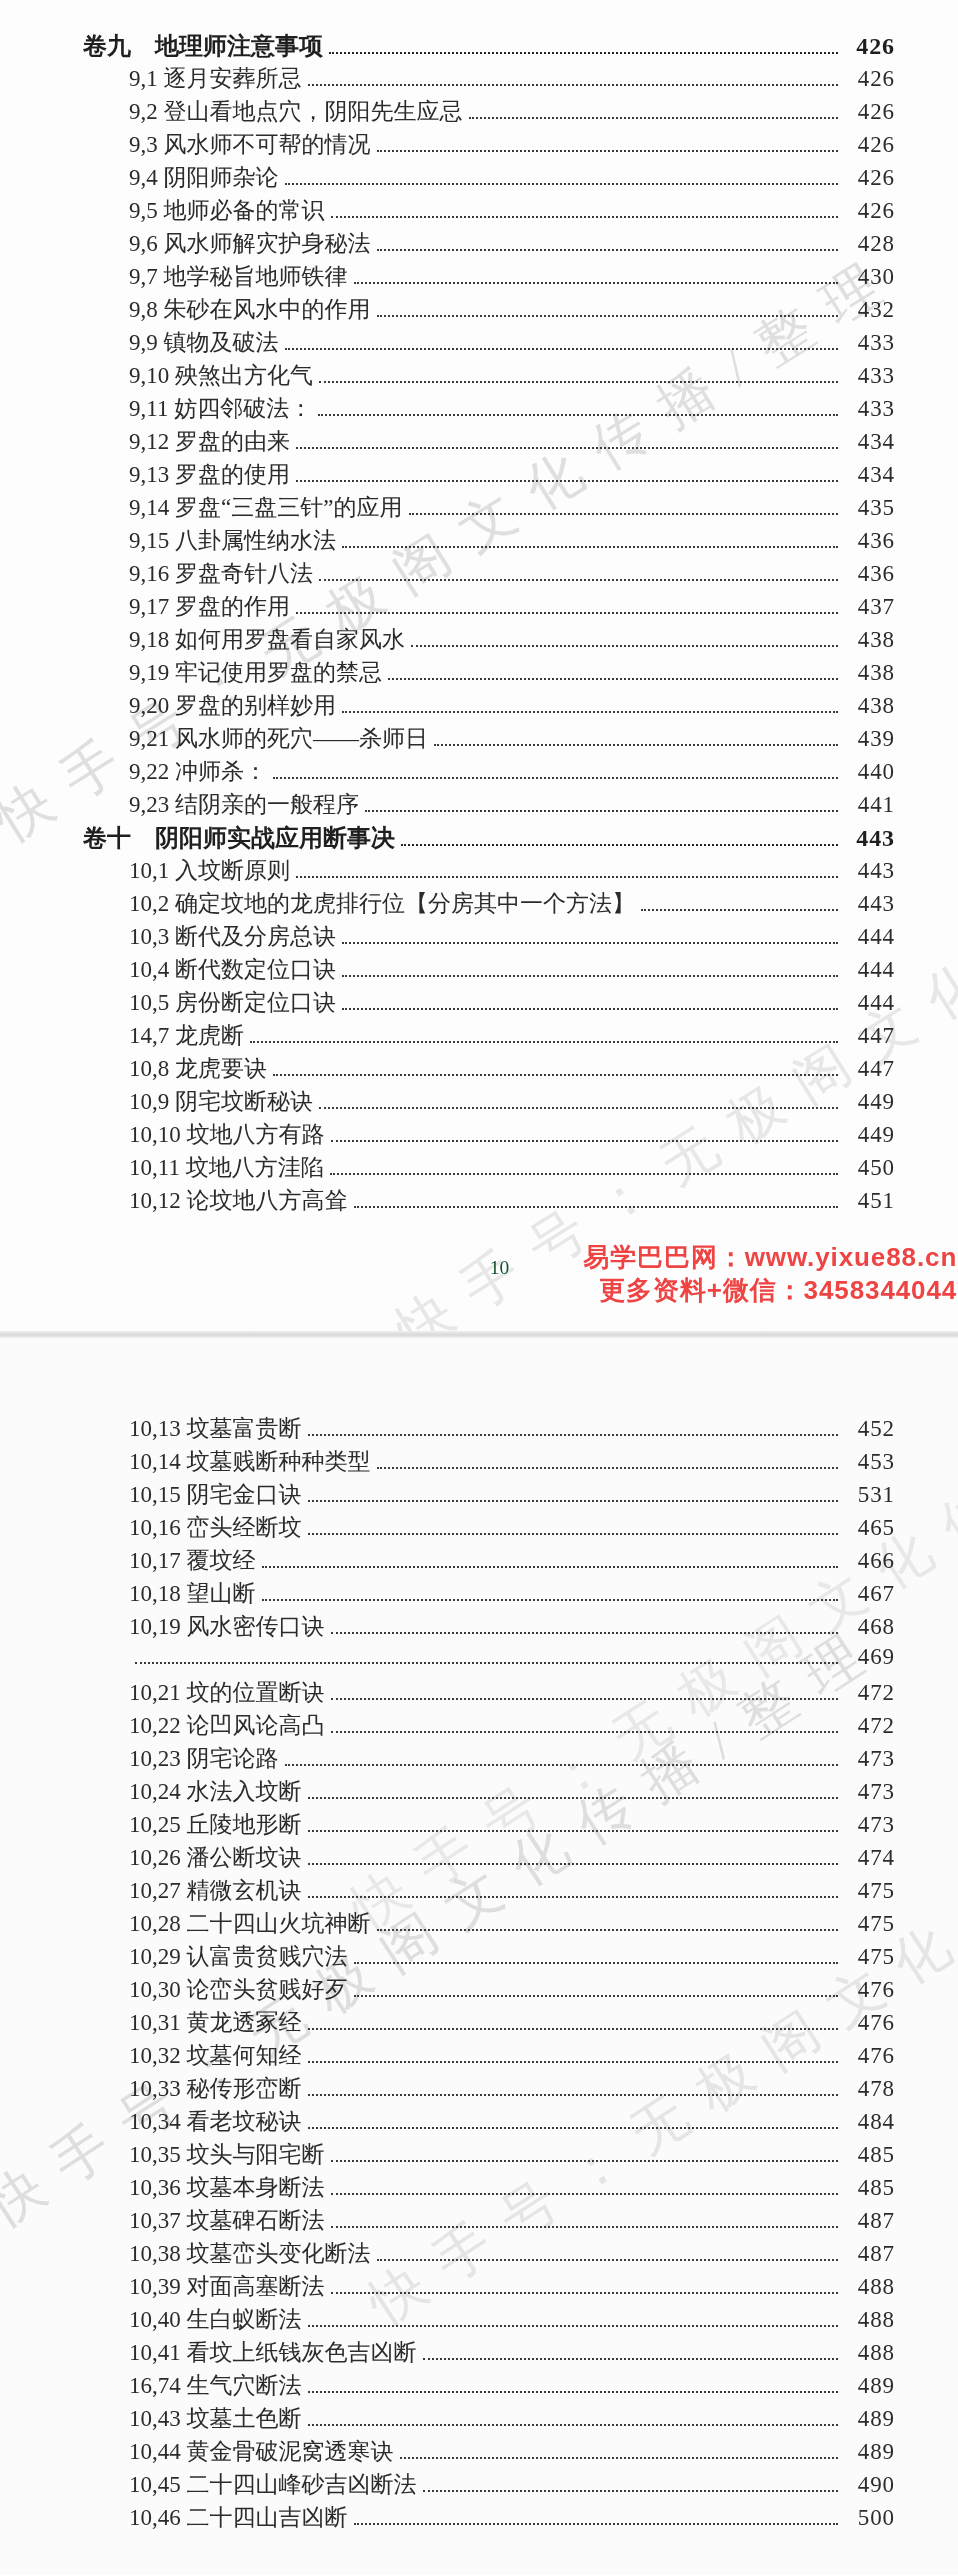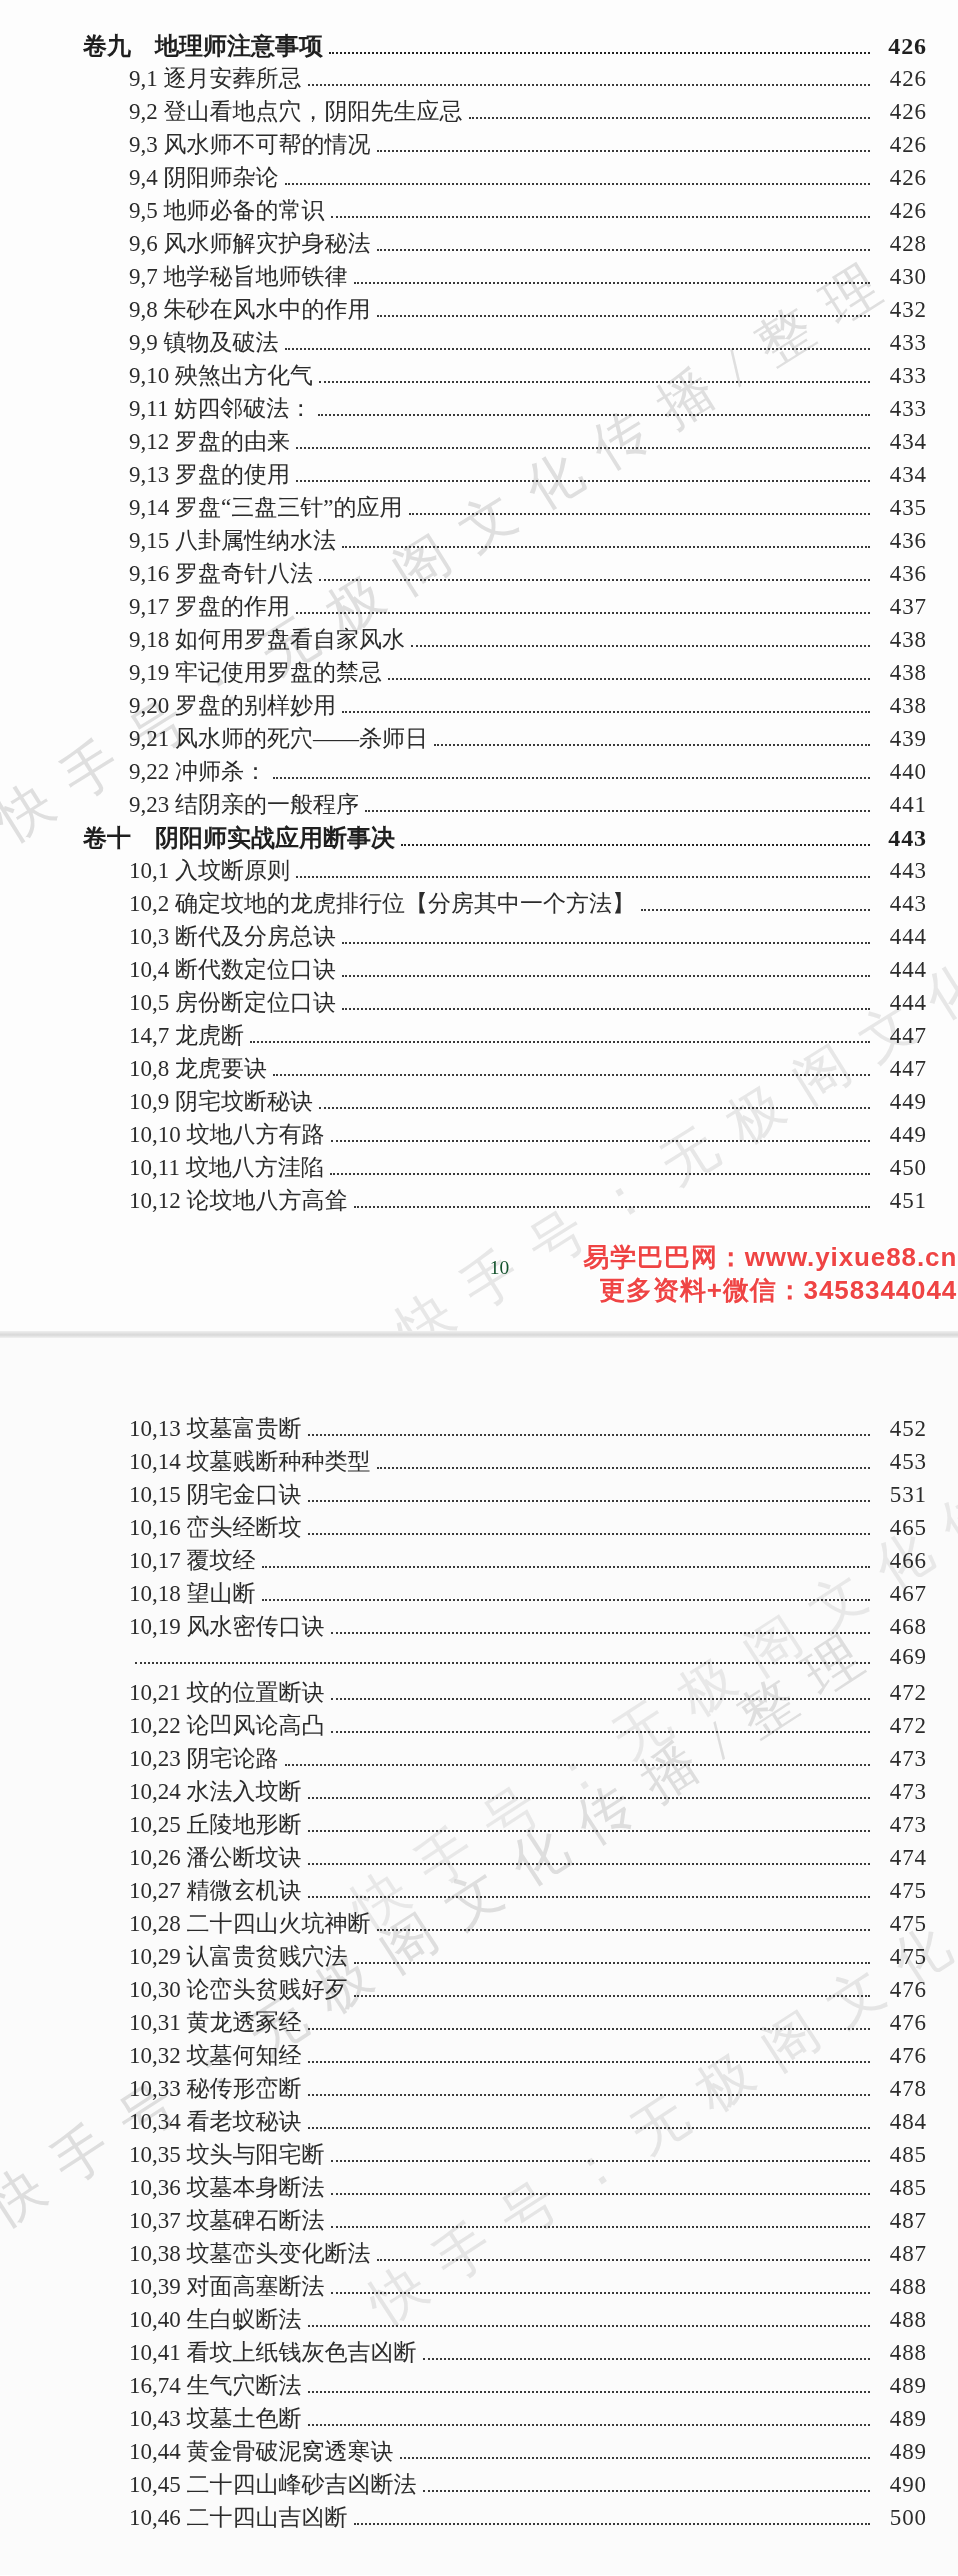--- a/index.html
+++ b/index.html
@@ -7,21 +7,21 @@
     width:959px;height:2576px;position:relative;overflow:hidden;
     background:#ffffff;
     font-family:"Liberation Serif","DejaVu Serif",serif;
   }
   .page{position:relative;width:959px;overflow:hidden;}
   #page1{height:1331px;background:#fdfdfd;padding-top:30px;box-sizing:border-box;}
   #page2{height:1237px;background:#fbfbfb;padding-top:75px;box-sizing:border-box;}
   .page-gap{height:7px;background:linear-gradient(to bottom,#efefef,#d8d8d8 55%,#f1f1f1);}
 
   
-  .toc{position:relative;z-index:2;padding-left:83px;padding-right:32px;}
+  .toc{position:relative;z-index:2;padding-left:83px;padding-right:64px;}
   .toc-row{
     display:flex;align-items:baseline;height:33px;
     font-size:23px;color:#2b2b2b;padding-left:46px;
   }
   .toc-row.chapter{
     padding-left:0;font-weight:bold;font-size:24px;color:#1f1f1f;
   }
   .lbl{white-space:nowrap;}
   .dots{
     flex:1;height:1.8px;border-bottom:2.7px dotted #3a3a3a;

